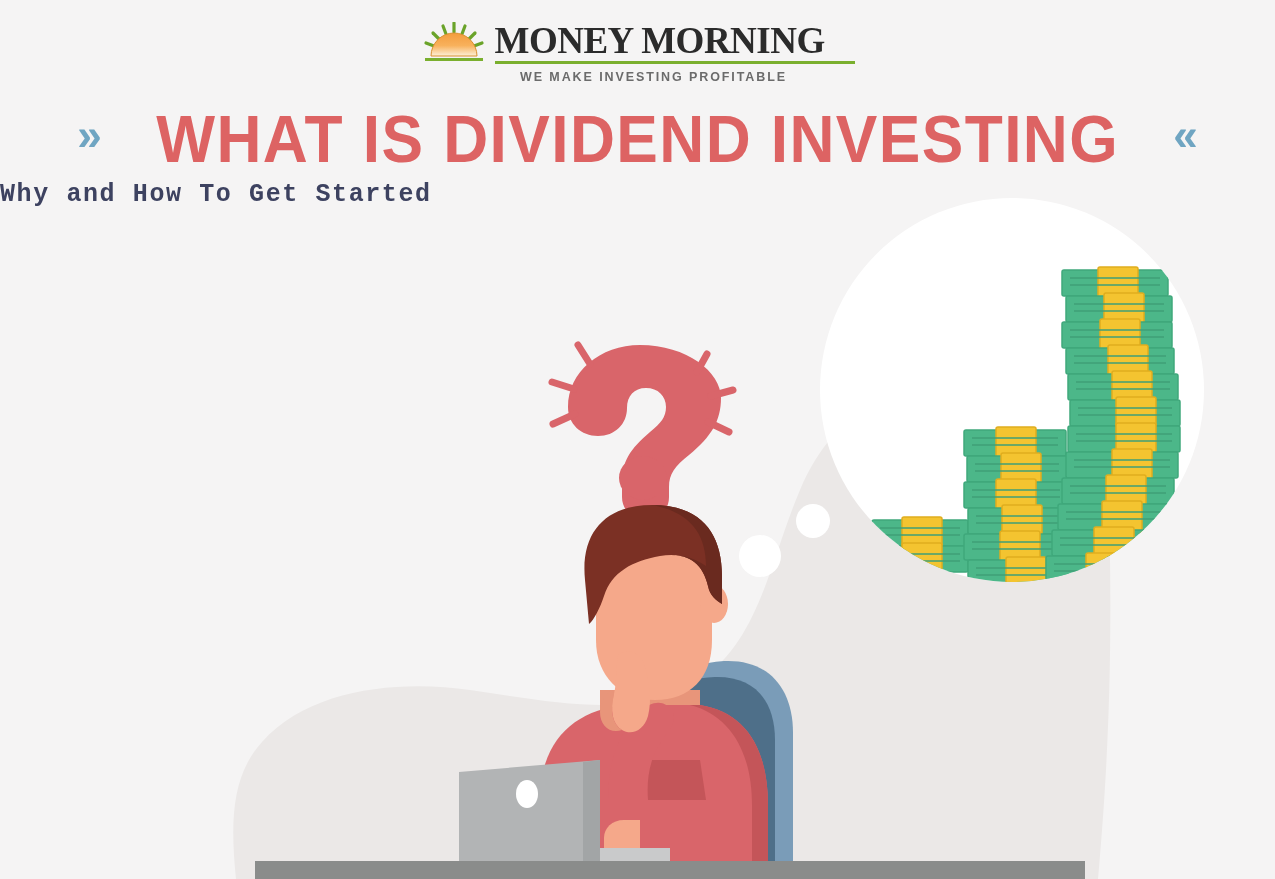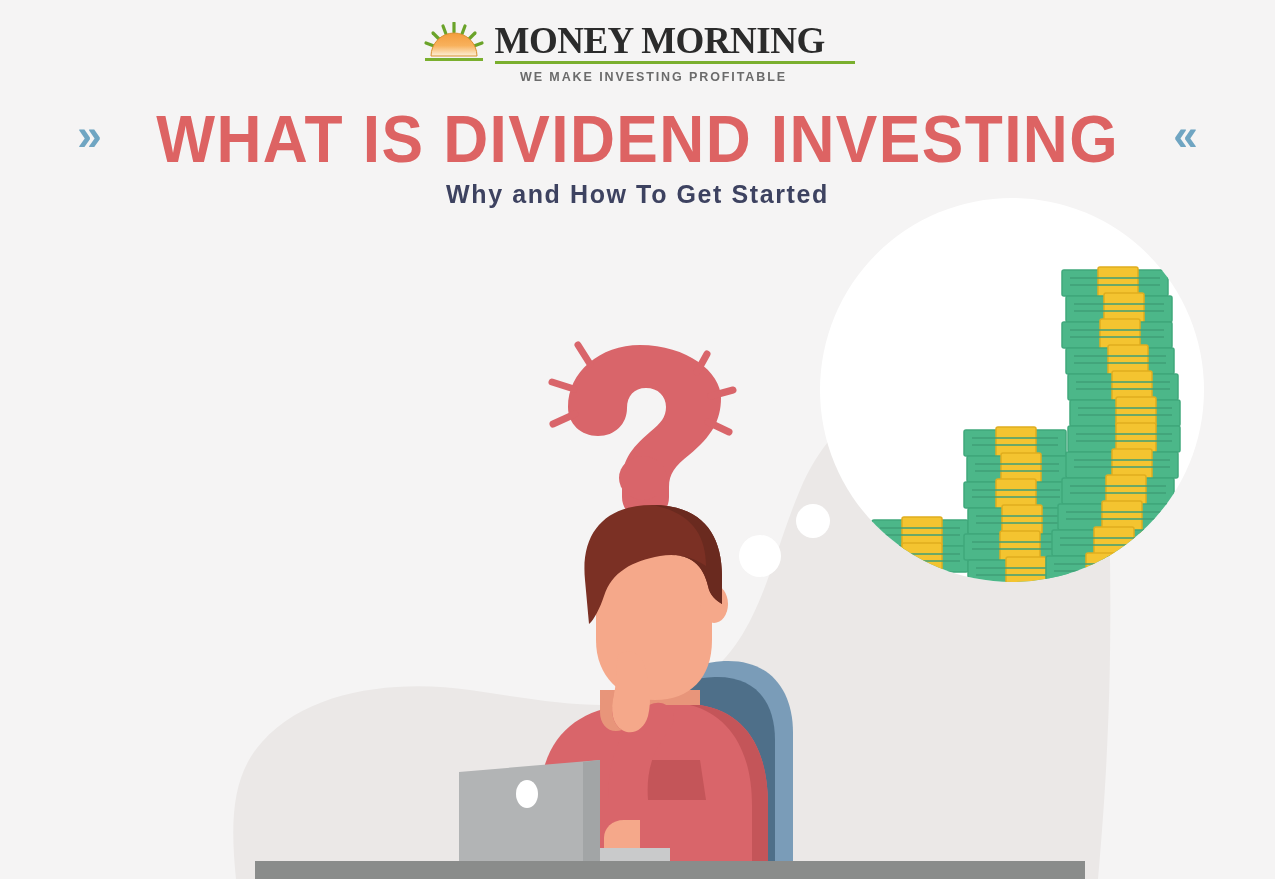--- a/index.html
+++ b/index.html
@@ -61,26 +61,26 @@
     color:#dd6363;
     font-size:67px;
     font-weight:700;
     letter-spacing:1.5px;
     line-height:1;
     white-space:nowrap;
     transform:scaleX(0.93);
   }
   .subtitle {
     position:absolute; left:0; top:180px; width:1275px;
-    text-align:center;
     color:#3d4260;
     font-size:25px;
     font-weight:700;
     letter-spacing:1.6px;
     z-index:40;
+    font-family:Liberation Mono, monospace;
   }
 
   
   .art { position:absolute; left:0; top:0; width:1275px; height:879px; z-index:10; }
   .art svg { display:block; }
 </style>
 </head>
 <body>
 
 <div id="stage">

